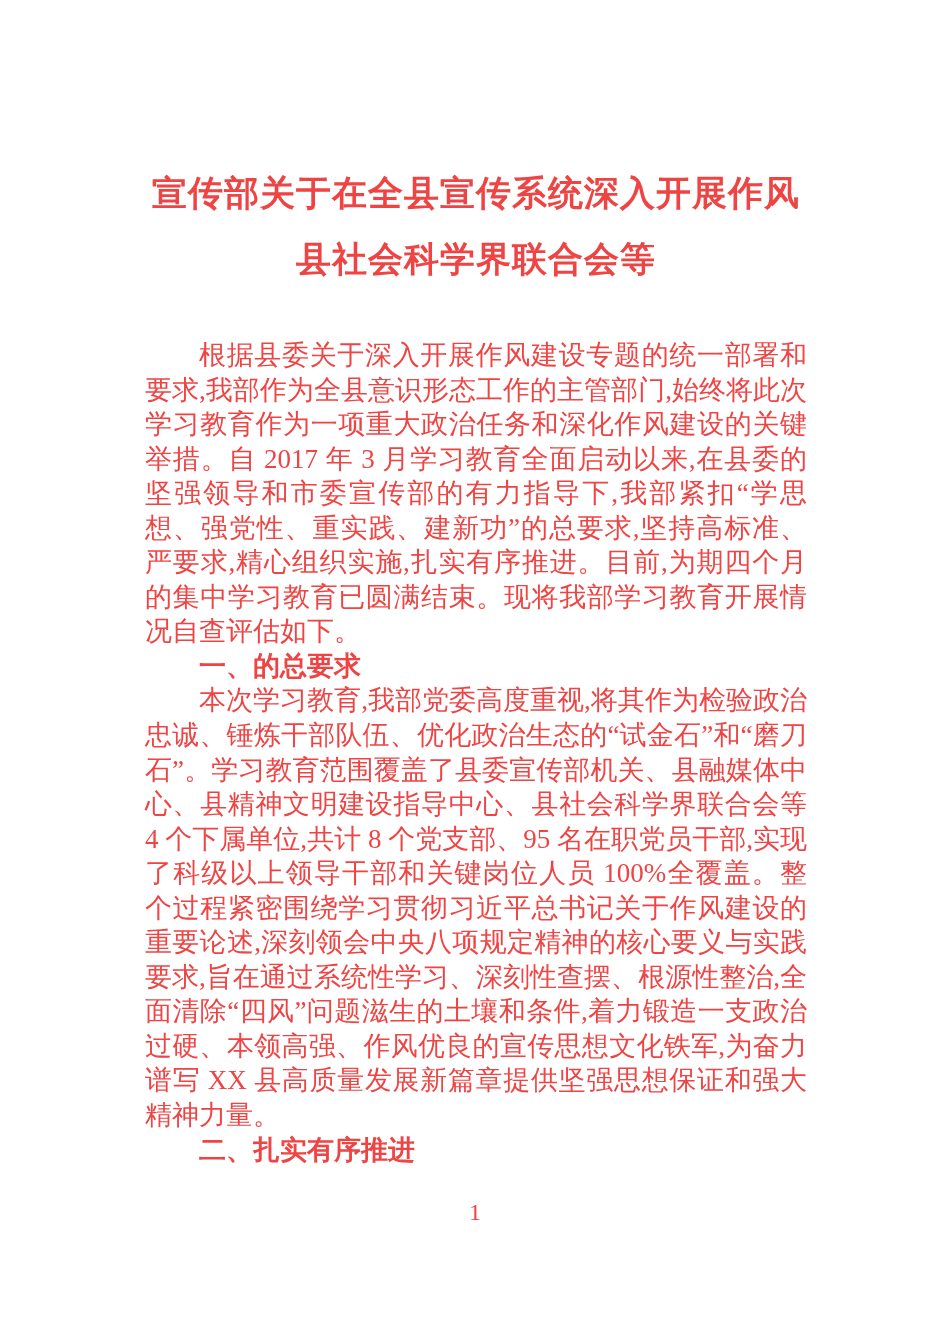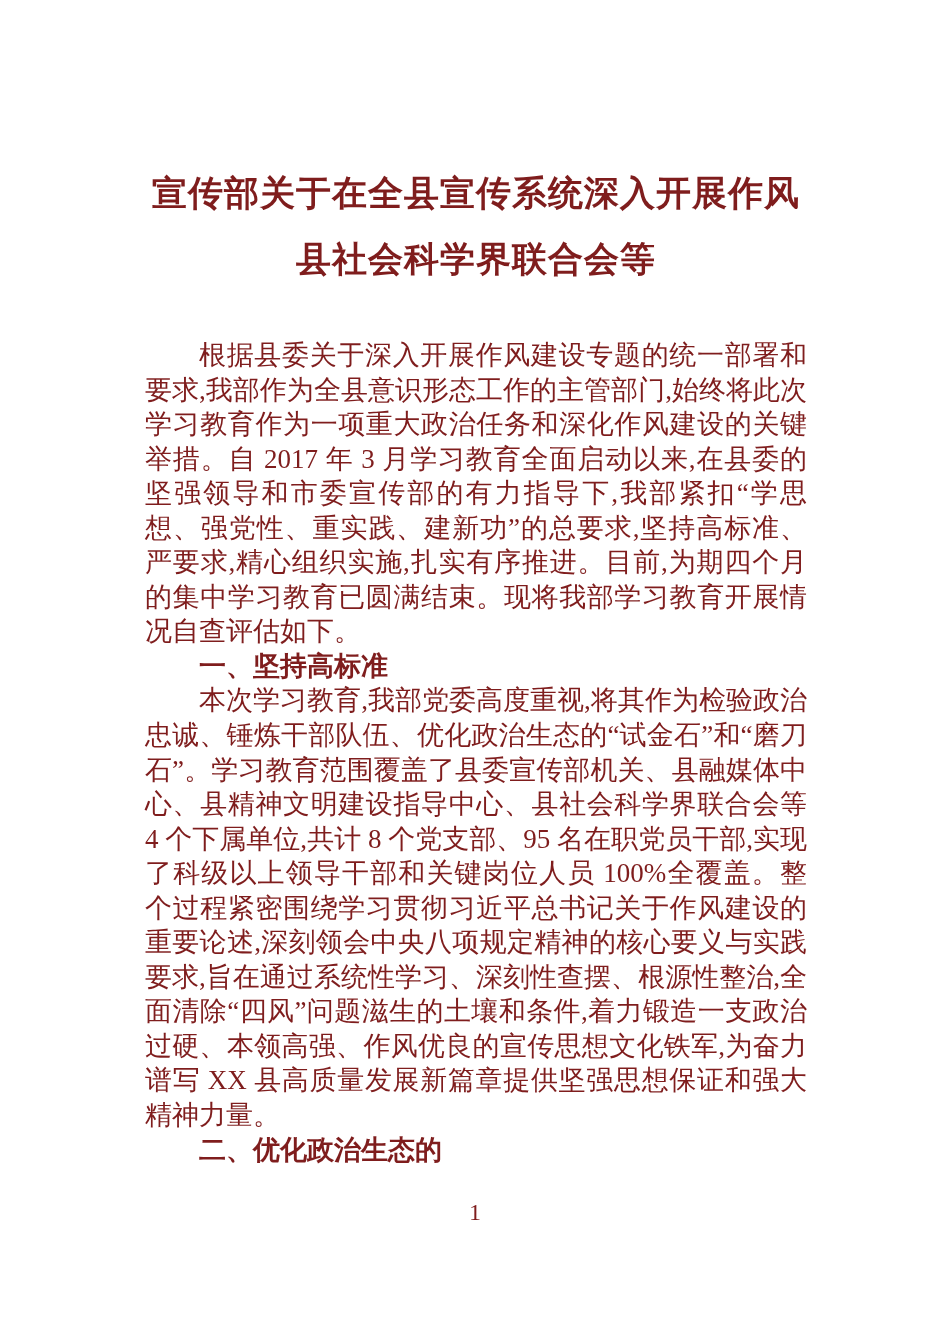--- a/index.html
+++ b/index.html
@@ -6,21 +6,21 @@
     margin: 0;
     padding: 0;
     background: #ffffff;
   }
   .page {
     position: relative;
     width: 950px;
     height: 1344px;
     margin: 0 auto;
     background: #ffffff;
-    color: #7f1d1d;
+    color: #ef4444;
     overflow: hidden;
     box-sizing: border-box;
   }
   .content {
     box-sizing: border-box;
     padding: 160px 143px 0 145px;
   }
   .doc-title {
     font-family: "Liberation Sans", sans-serif;
     font-weight: 700;
@@ -61,21 +61,21 @@
 <body>
 
 <div class="page">
   <div class="content">
     <h1 class="doc-title">
       <span class="title-line">宣传部关于在全县宣传系统深入开展作风</span>
       <span class="title-line">县社会科学界联合会等</span>
     </h1>
     <div class="doc-body">
       <p class="para">根据县委关于深入开展作风建设专题的统一部署和要求,我部作为全县意识形态工作的主管部门,始终将此次学习教育作为一项重大政治任务和深化作风建设的关键举措。自 2017 年 3 月学习教育全面启动以来,在县委的坚强领导和市委宣传部的有力指导下,我部紧扣“学思想、强党性、重实践、建新功”的总要求,坚持高标准、严要求,精心组织实施,扎实有序推进。目前,为期四个月的集中学习教育已圆满结束。现将我部学习教育开展情况自查评估如下。</p>
-      <p class="heading">一、坚持高标准</p>
+      <p class="heading">一、的总要求</p>
       <p class="para">本次学习教育,我部党委高度重视,将其作为检验政治忠诚、锤炼干部队伍、优化政治生态的“试金石”和“磨刀石”。学习教育范围覆盖了县委宣传部机关、县融媒体中心、县精神文明建设指导中心、县社会科学界联合会等 4 个下属单位,共计 8 个党支部、95 名在职党员干部,实现了科级以上领导干部和关键岗位人员 100%全覆盖。整个过程紧密围绕学习贯彻习近平总书记关于作风建设的重要论述,深刻领会中央八项规定精神的核心要义与实践要求,旨在通过系统性学习、深刻性查摆、根源性整治,全面清除“四风”问题滋生的土壤和条件,着力锻造一支政治过硬、本领高强、作风优良的宣传思想文化铁军,为奋力谱写 XX 县高质量发展新篇章提供坚强思想保证和强大精神力量。</p>
-      <p class="heading">二、优化政治生态的</p>
+      <p class="heading">二、扎实有序推进</p>
     </div>
   </div>
   <div class="page-footer">
     <span>1</span>
   </div>
 </div>
 
 </body></html>

